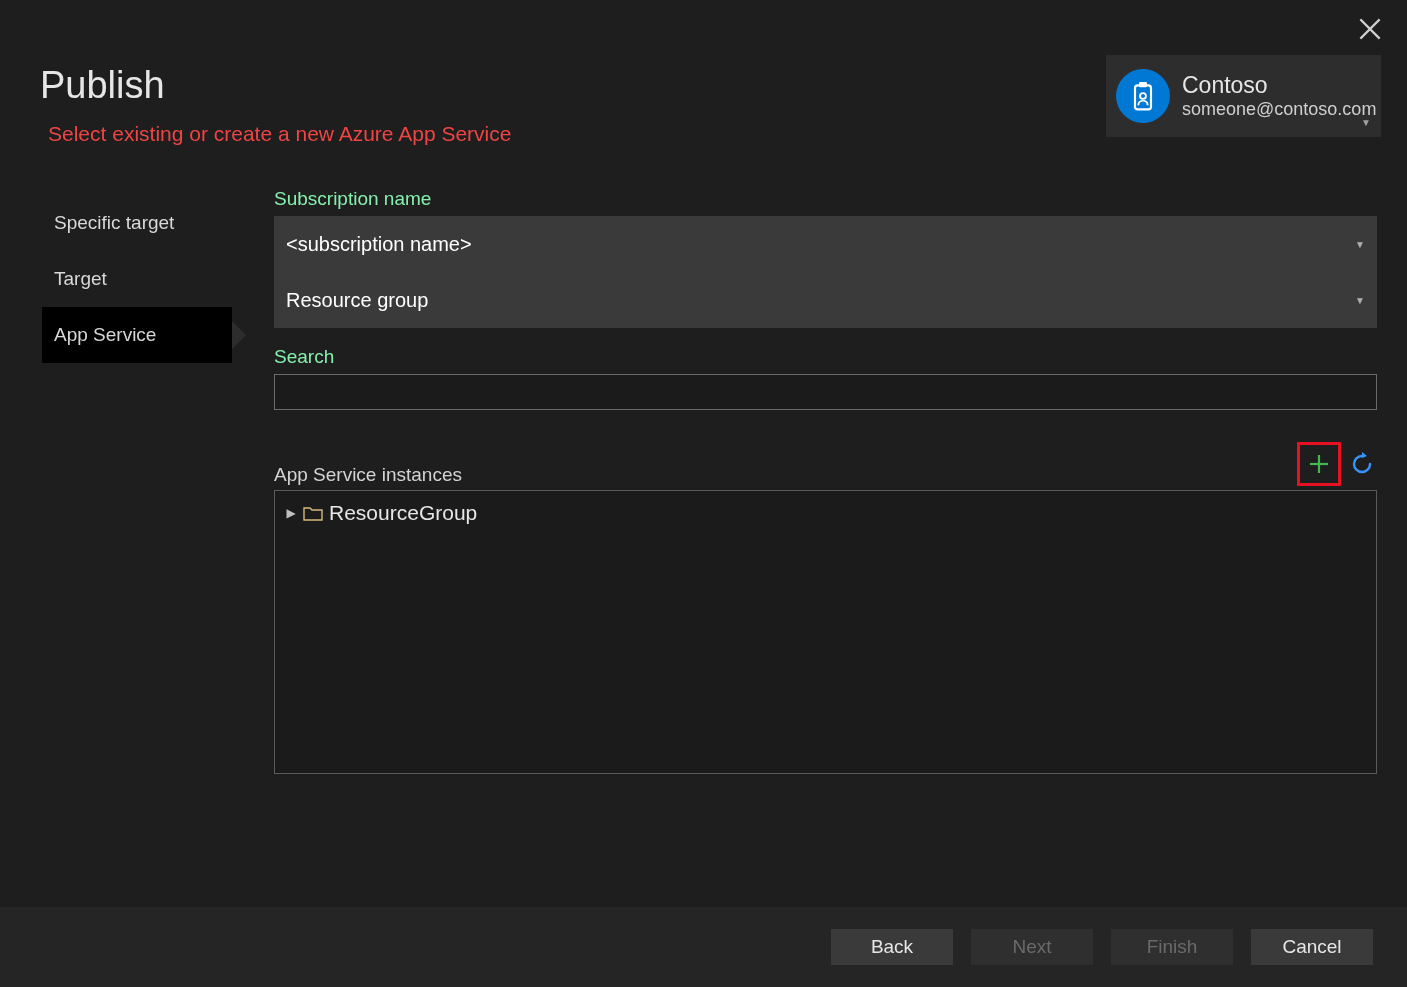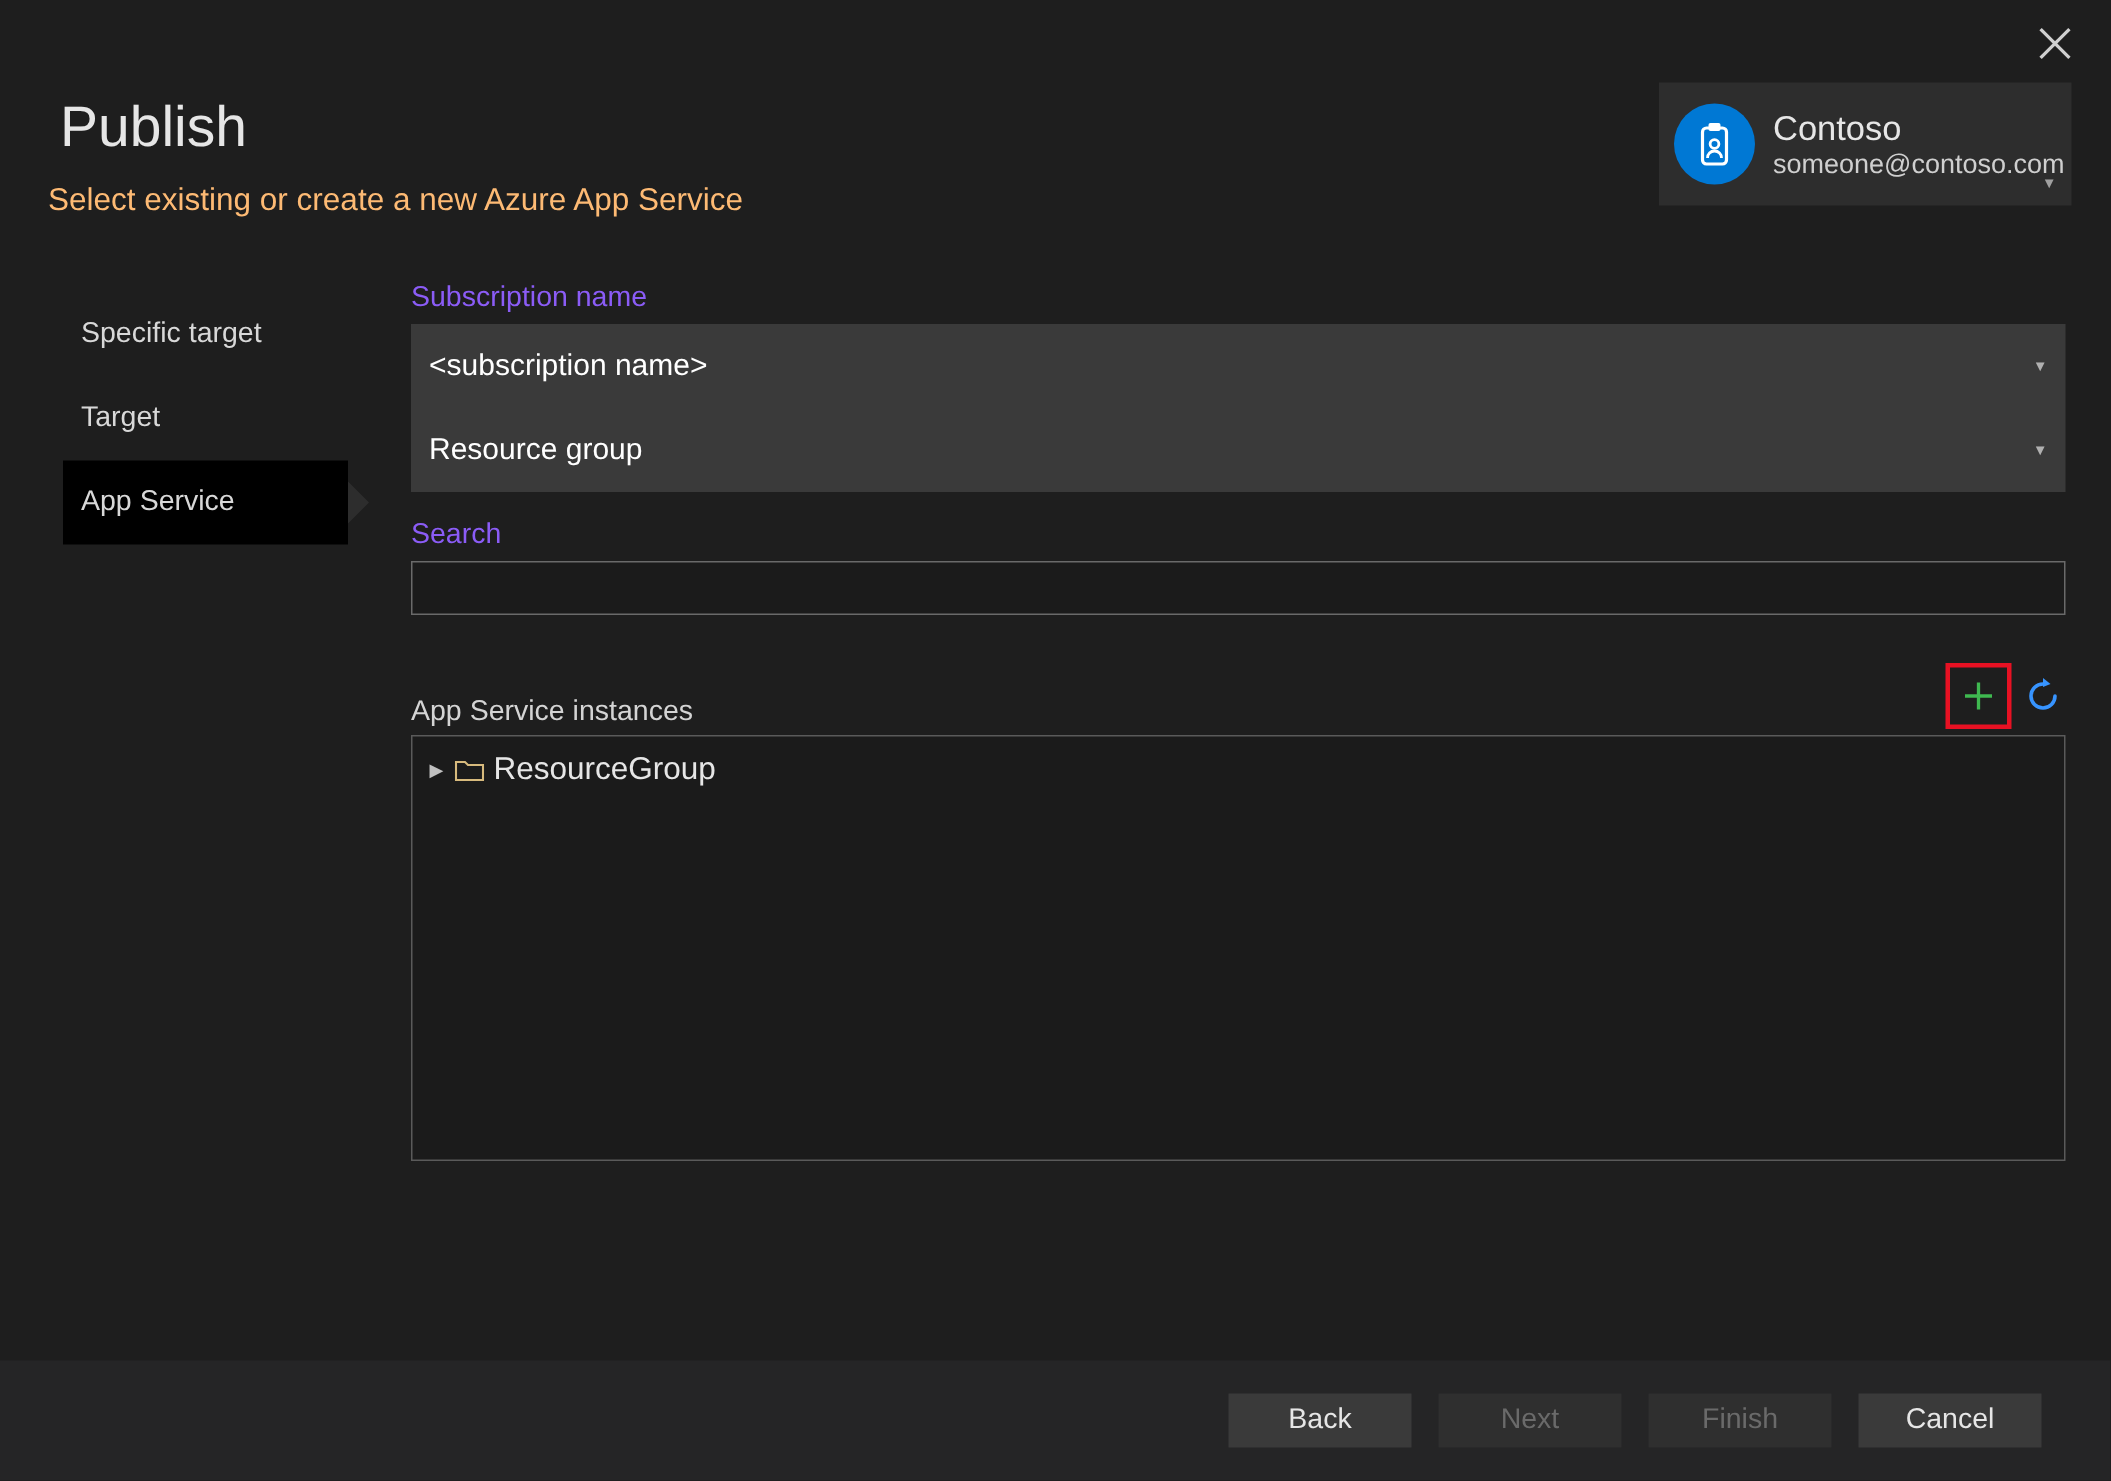--- a/index.html
+++ b/index.html
@@ -29,24 +29,24 @@
     position: absolute;
     top: 64px;
     left: 40px;
     font-size: 38px;
     font-weight: 300;
     color: #e6e6e6;
   }
   .subtitle {
     position: absolute;
     top: 122px;
-    left: 32px;
+    left: 48px;
     font-size: 21px;
     font-weight: 400;
-    color: #fdba74;
+    color: #ef4444;
   }
   .account-box {
     position: absolute;
     top: 55px;
     right: 26px;
     width: 275px;
     height: 82px;
     background: #2d2d2d;
     display: flex;
     align-items: center;
@@ -104,21 +104,21 @@
     border-bottom: 14px solid transparent;
   }
   .content {
     position: absolute;
     top: 188px;
     left: 274px;
     right: 30px;
   }
   .field-label {
     font-size: 19px;
-    color: #8b5cf6;
+    color: #86efac;
     margin-bottom: 6px;
     margin-top: 18px;
   }
   .field-label.first { margin-top: 0; }
   .dropdown {
     width: 100%;
     height: 56px;
     background: #3a3a3a;
     color: #ffffff;
     font-size: 20px;
@@ -205,21 +205,21 @@
   .footer {
     position: absolute;
     left: 0;
     right: 0;
     bottom: 0;
     height: 80px;
     background: #252526;
     display: flex;
     align-items: center;
     justify-content: flex-end;
-    padding-right: 46px;
+    padding-right: 34px;
     gap: 18px;
   }
   .btn {
     min-width: 122px;
     height: 36px;
     background: #3a3a3a;
     color: #e6e6e6;
     font-size: 19px;
     display: flex;
     align-items: center;

